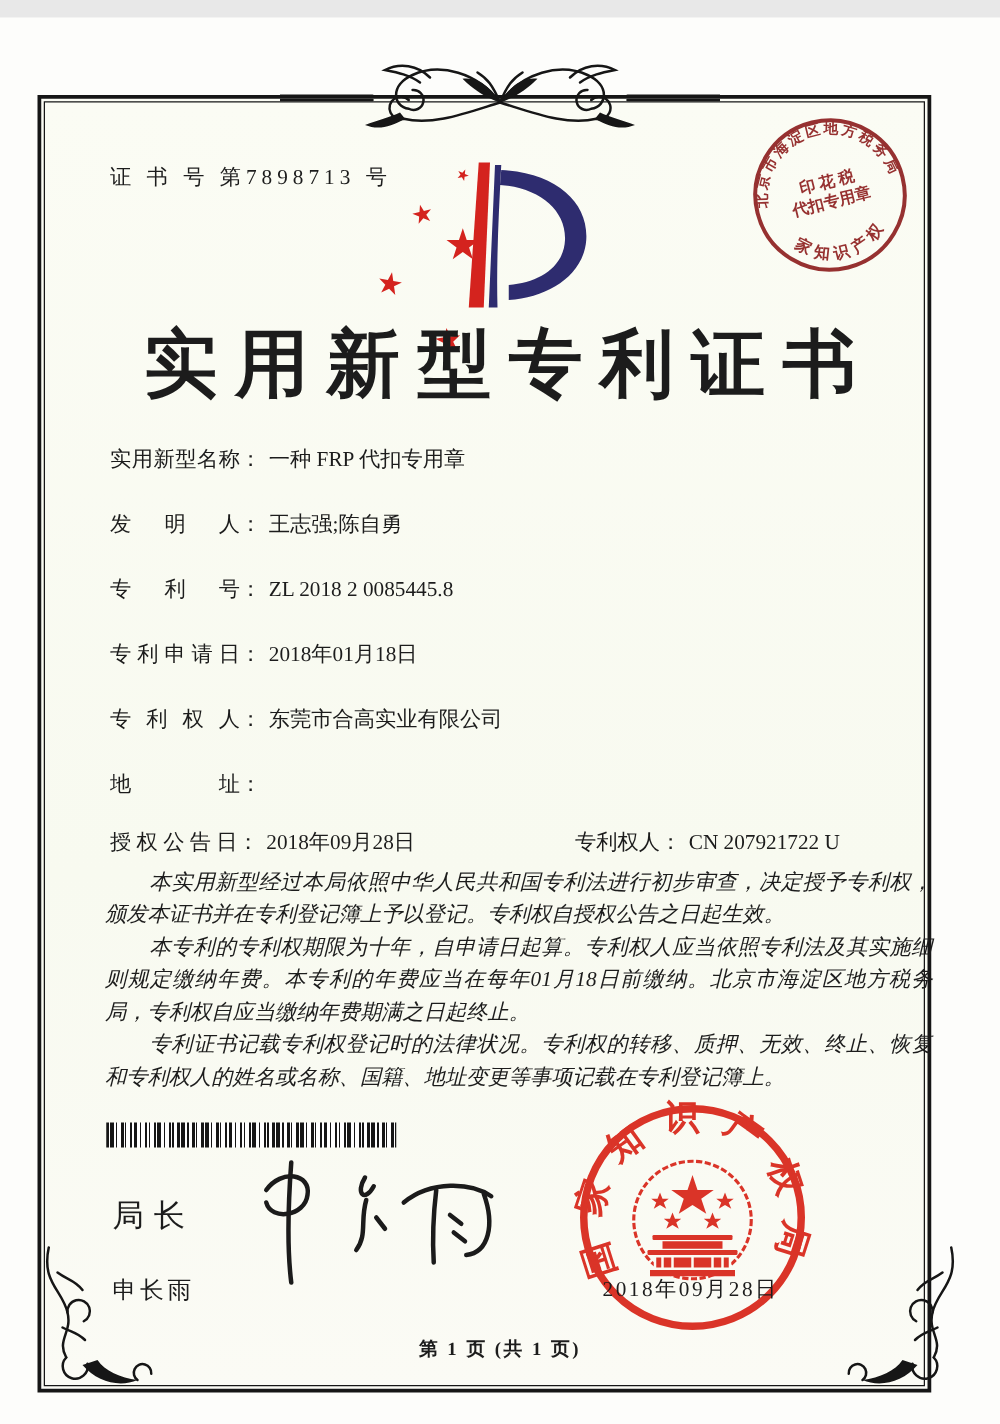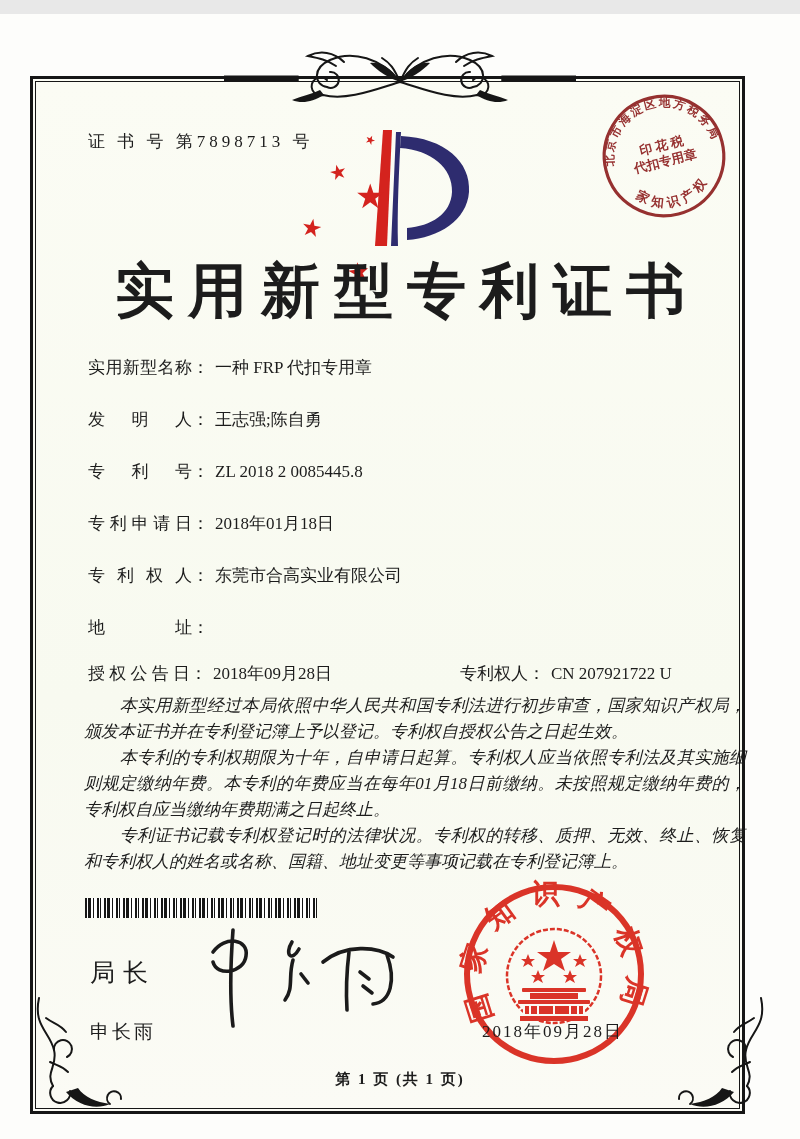--- a/index.html
+++ b/index.html
@@ -146,22 +146,22 @@
   <div class="grant-row">
     <span>
       <span class="flabel" style="width:102px">授权公告日</span><span>：</span><span class="fval">2018年09月28日</span>
     </span>
     <span class="grant-no">
       <span>专利权人</span><span>：</span><span class="fval">CN 207921722 U</span>
     </span>
   </div>
 
   <div class="paras">
-    <p>本实用新型经过本局依照中华人民共和国专利法进行初步审查，国家知识产权局，颁发本证书并在专利登记簿上予以登记。专利权自授权公告之日起生效。</p>
-    <p>本专利的专利权期限为十年，自申请日起算。专利权人应当依照专利法及其实施细则规定缴纳年费。本专利的年费应当在每年01月18日前缴纳。未按照规定缴纳年费的，专利权自应当缴纳年费期满之日起终止。</p>
+    <p>本实用新型经过本局依照中华人民共和国专利法进行初步审查，决定授予专利权，颁发本证书并在专利登记簿上予以登记。专利权自授权公告之日起生效。</p>
+    <p>本专利的专利权期限为十年，自申请日起算。专利权人应当依照专利法及其实施细则规定缴纳年费。本专利的年费应当在每年01月18日前缴纳。北京市海淀区地方税务局，专利权自应当缴纳年费期满之日起终止。</p>
     <p>专利证书记载专利权登记时的法律状况。专利权的转移、质押、无效、终止、恢复和专利权人的姓名或名称、国籍、地址变更等事项记载在专利登记簿上。</p>
   </div>
 
   <div class="barcode"></div>
 
   <div class="signer-title">局长</div>
   <div class="signer-name">申长雨</div>
 
   <svg class="signature" viewBox="0 0 215 112">
     <g stroke="#1b1b1b" stroke-width="3.6" fill="none" stroke-linecap="round">

